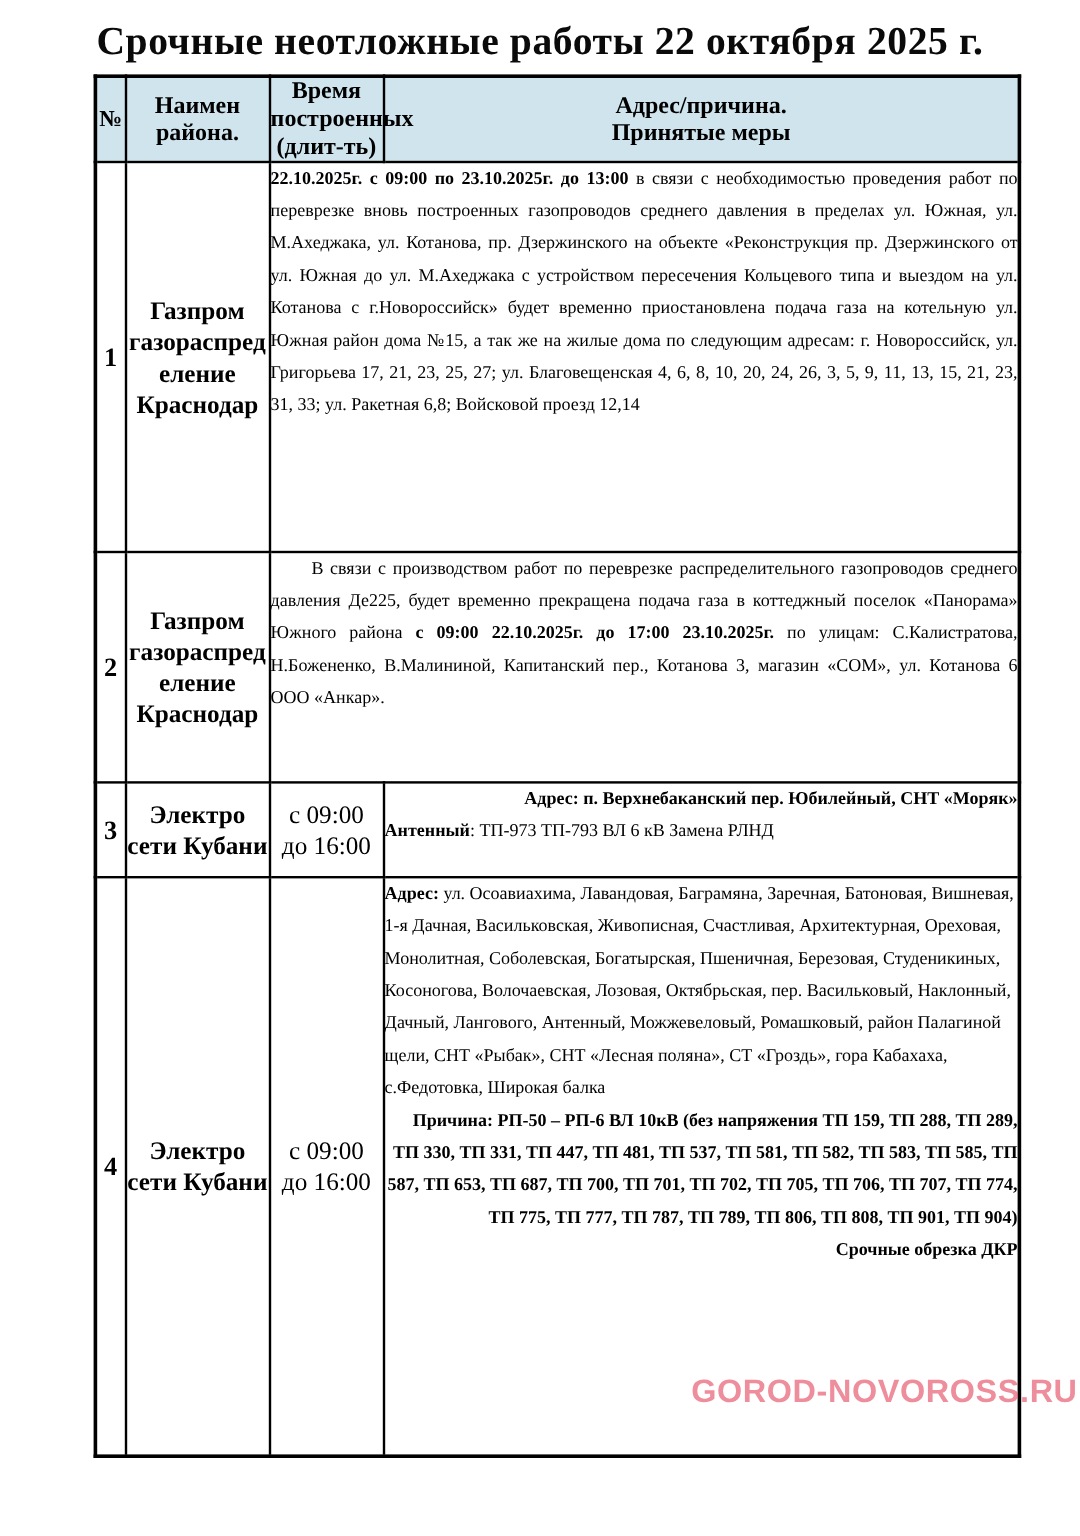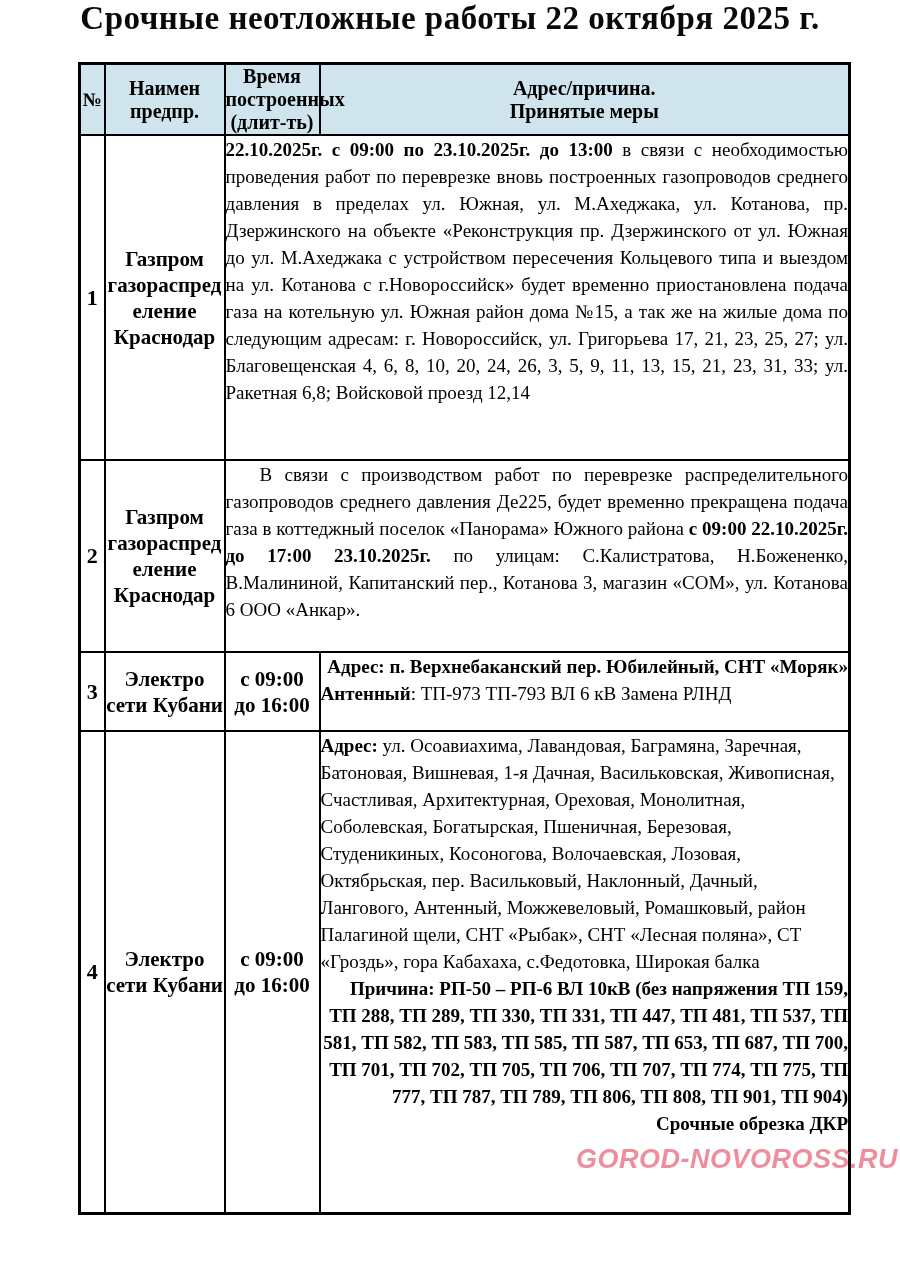--- a/index.html
+++ b/index.html
@@ -11,21 +11,21 @@
     position: relative;
     width: 900px;
     height: 1280px;
     background: #ffffff;
     font-family: "Liberation Serif", "DejaVu Serif", serif;
     color: #000000;
     overflow: hidden;
   }
   .doc-title {
     margin: 0;
-    padding-top: 0;
+    padding-top: 17px;
     text-align: center;
     font-size: 33px;
     font-weight: bold;
     letter-spacing: 0.5px;
     color: #0a0a0a;
   }
   table.works {
     position: absolute;
     left: 78px;
     top: 62px;
@@ -66,28 +66,28 @@
     text-align: center;
     vertical-align: middle;
     font-weight: bold;
     font-size: 21px;
     line-height: 26px;
     white-space: pre-line;
   }
   td.time {
     text-align: center;
     vertical-align: middle;
-    font-weight: bold;
+    font-weight: normal;
     font-size: 21px;
     line-height: 26px;
     white-space: pre-line;
   }
   td.body {
     vertical-align: top;
-    font-size: 19px;
+    font-size: 15px;
     line-height: 27px;
     padding: 1px 5px 1px 5px;
     text-align: left;
   }
   td.body.justify { text-align: justify; }
   .indent { text-indent: 34px; }
   .b { font-weight: bold; text-align: right; }
 
   tr.r1 td { height: 323px; }
   tr.r2 td { height: 190px; }
@@ -100,21 +100,20 @@
     top: 1144px;
     font-family: "Liberation Sans", "DejaVu Sans", sans-serif;
     font-size: 27px;
     font-weight: bold;
     font-stretch: condensed;
     letter-spacing: 0.5px;
     color: var(--wm-color, rgba(228,72,96,0.62));
     opacity: 0.62;
     white-space: nowrap;
     pointer-events: none;
-    font-style: italic;
   }
 </style>
 </head>
 <body>
 
 <div class="page" style="--wm-color: #e44860;">
 
   <h1 class="doc-title">Срочные неотложные работы 22 октября 2025 г.</h1>
 
   <table class="works" style="--header-bg: #cfe4ed;">
@@ -122,21 +121,21 @@
       <col class="c-num">
       <col class="c-company">
       <col class="c-time">
       <col class="c-addr">
     </colgroup>
 
     <thead>
       <tr>
         <th class="h-num">№</th>
         <th>Наимен
-предпр.</th>
+района.</th>
         <th>Время
 построенных
 (длит-ть)</th>
         <th>Адрес/причина.
 Принятые меры</th>
       </tr>
     </thead>
 
     <tbody>
       <tr class="r1">

